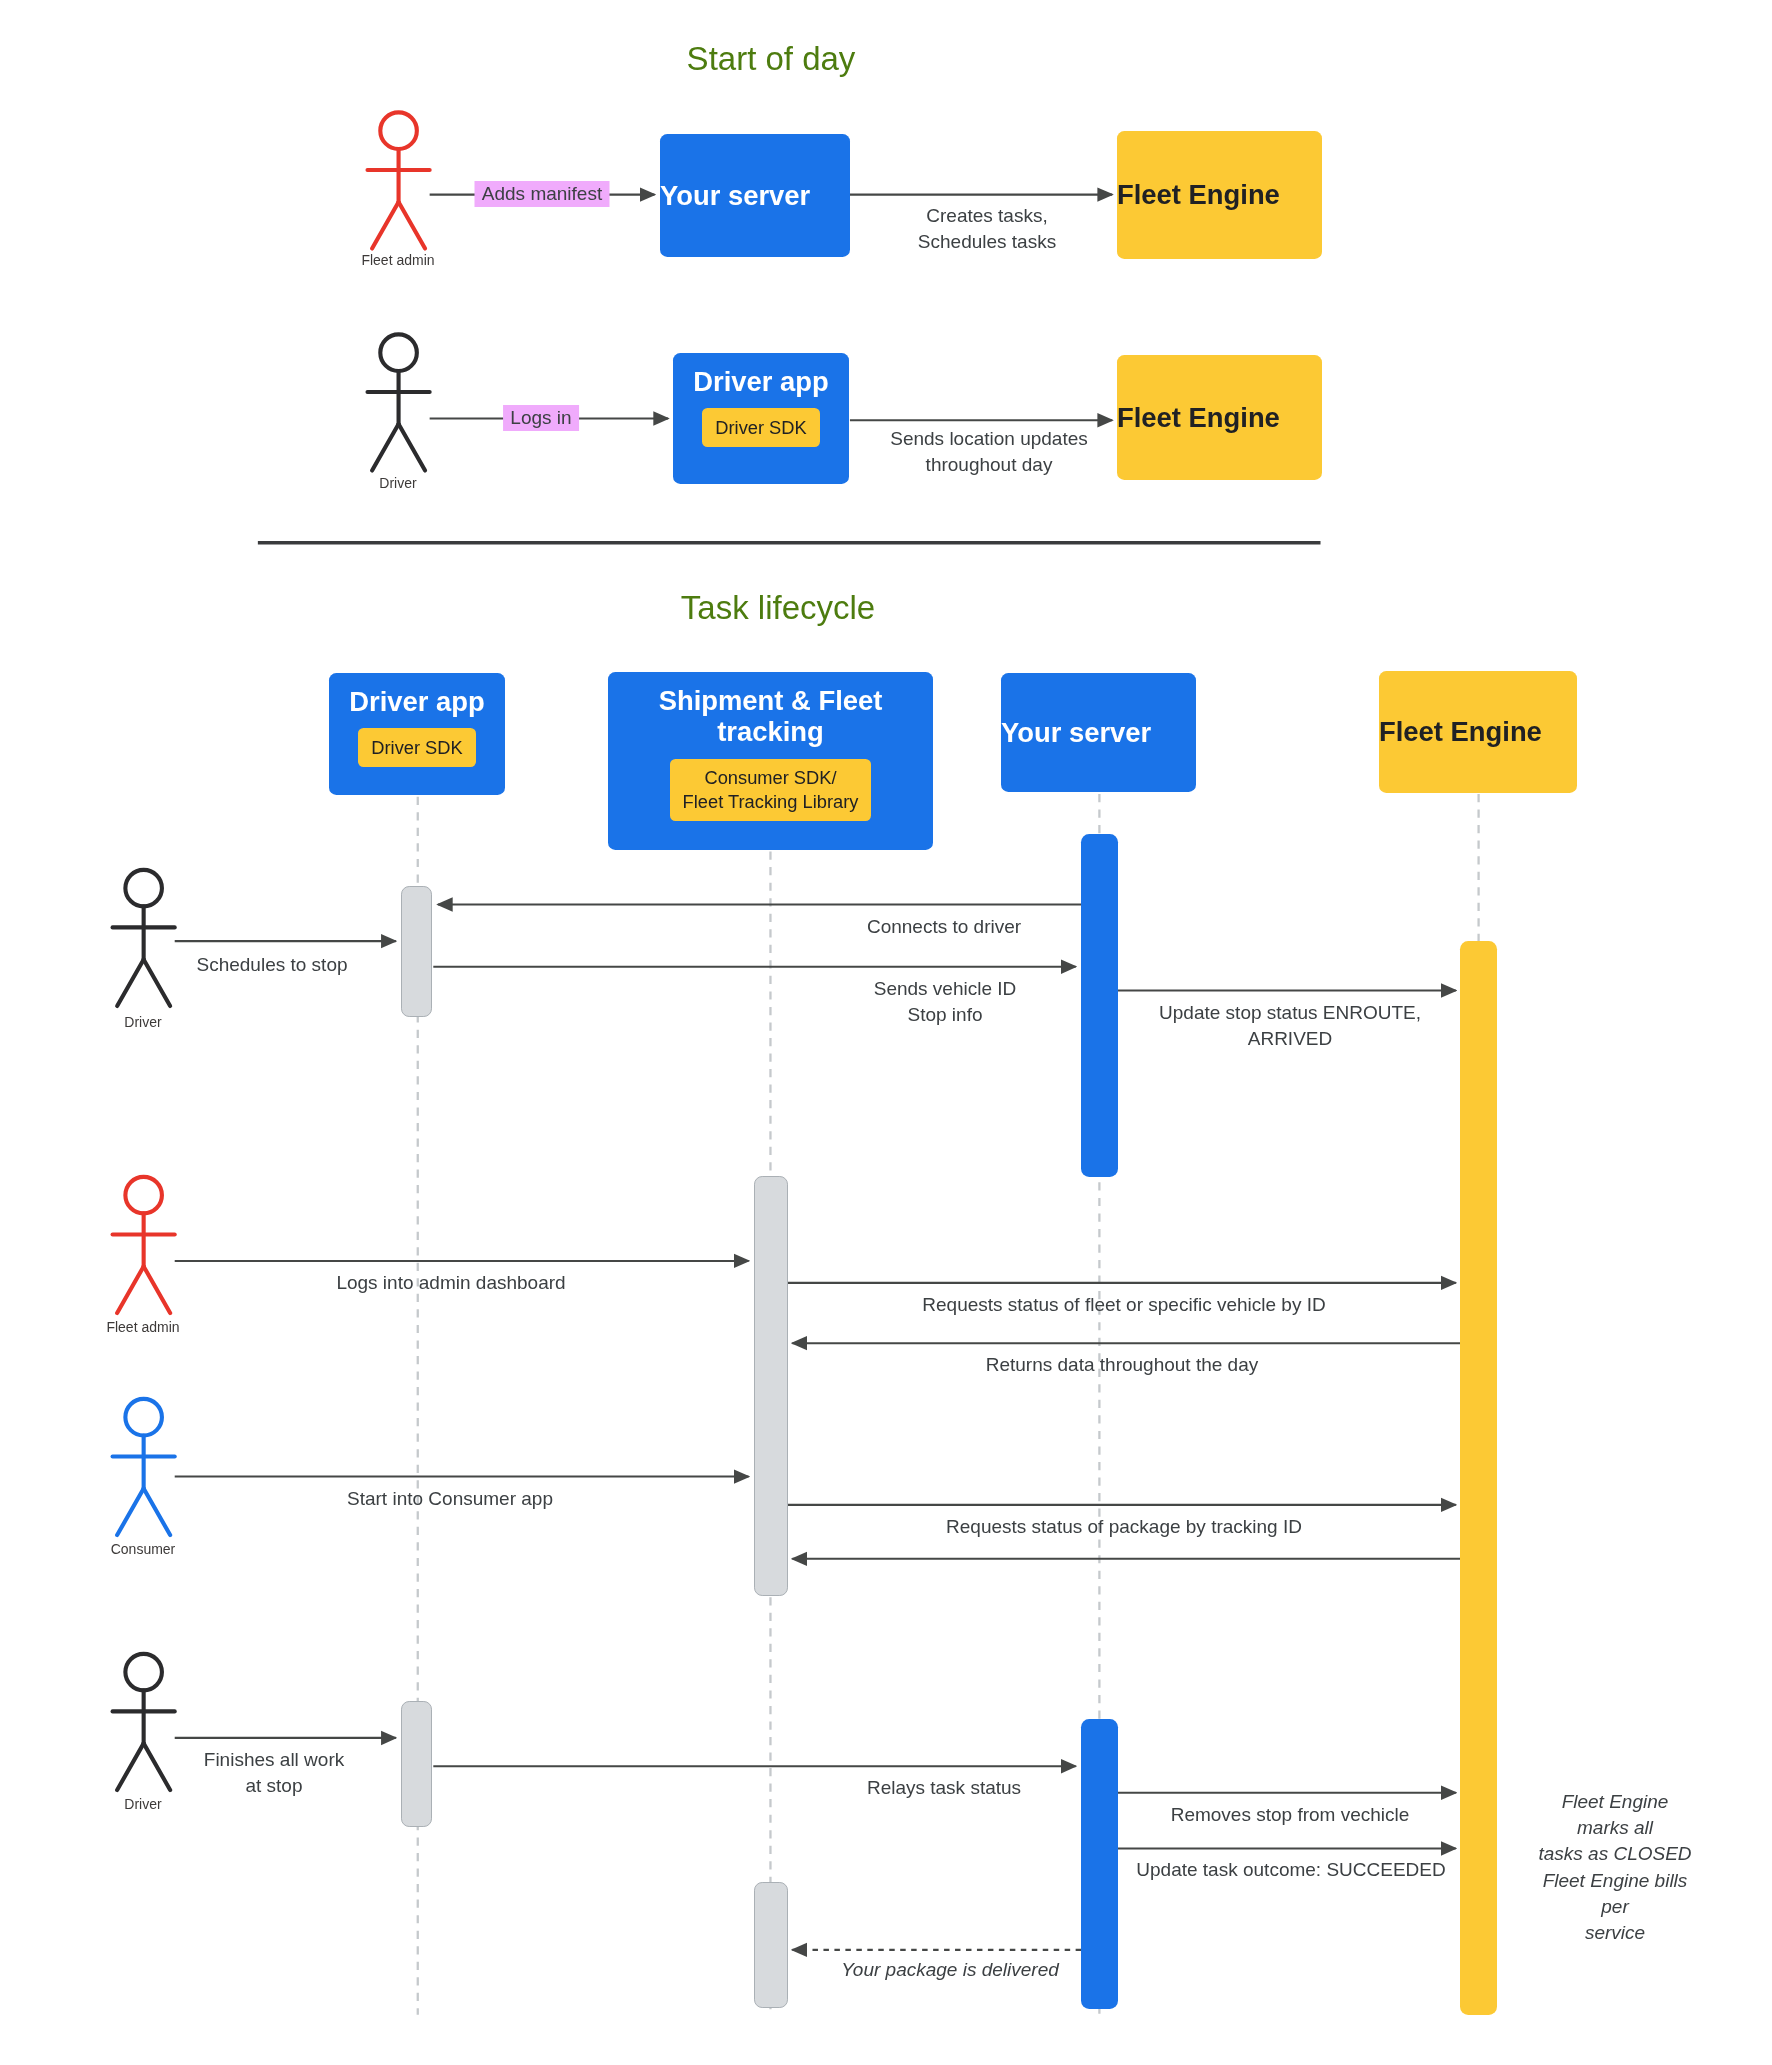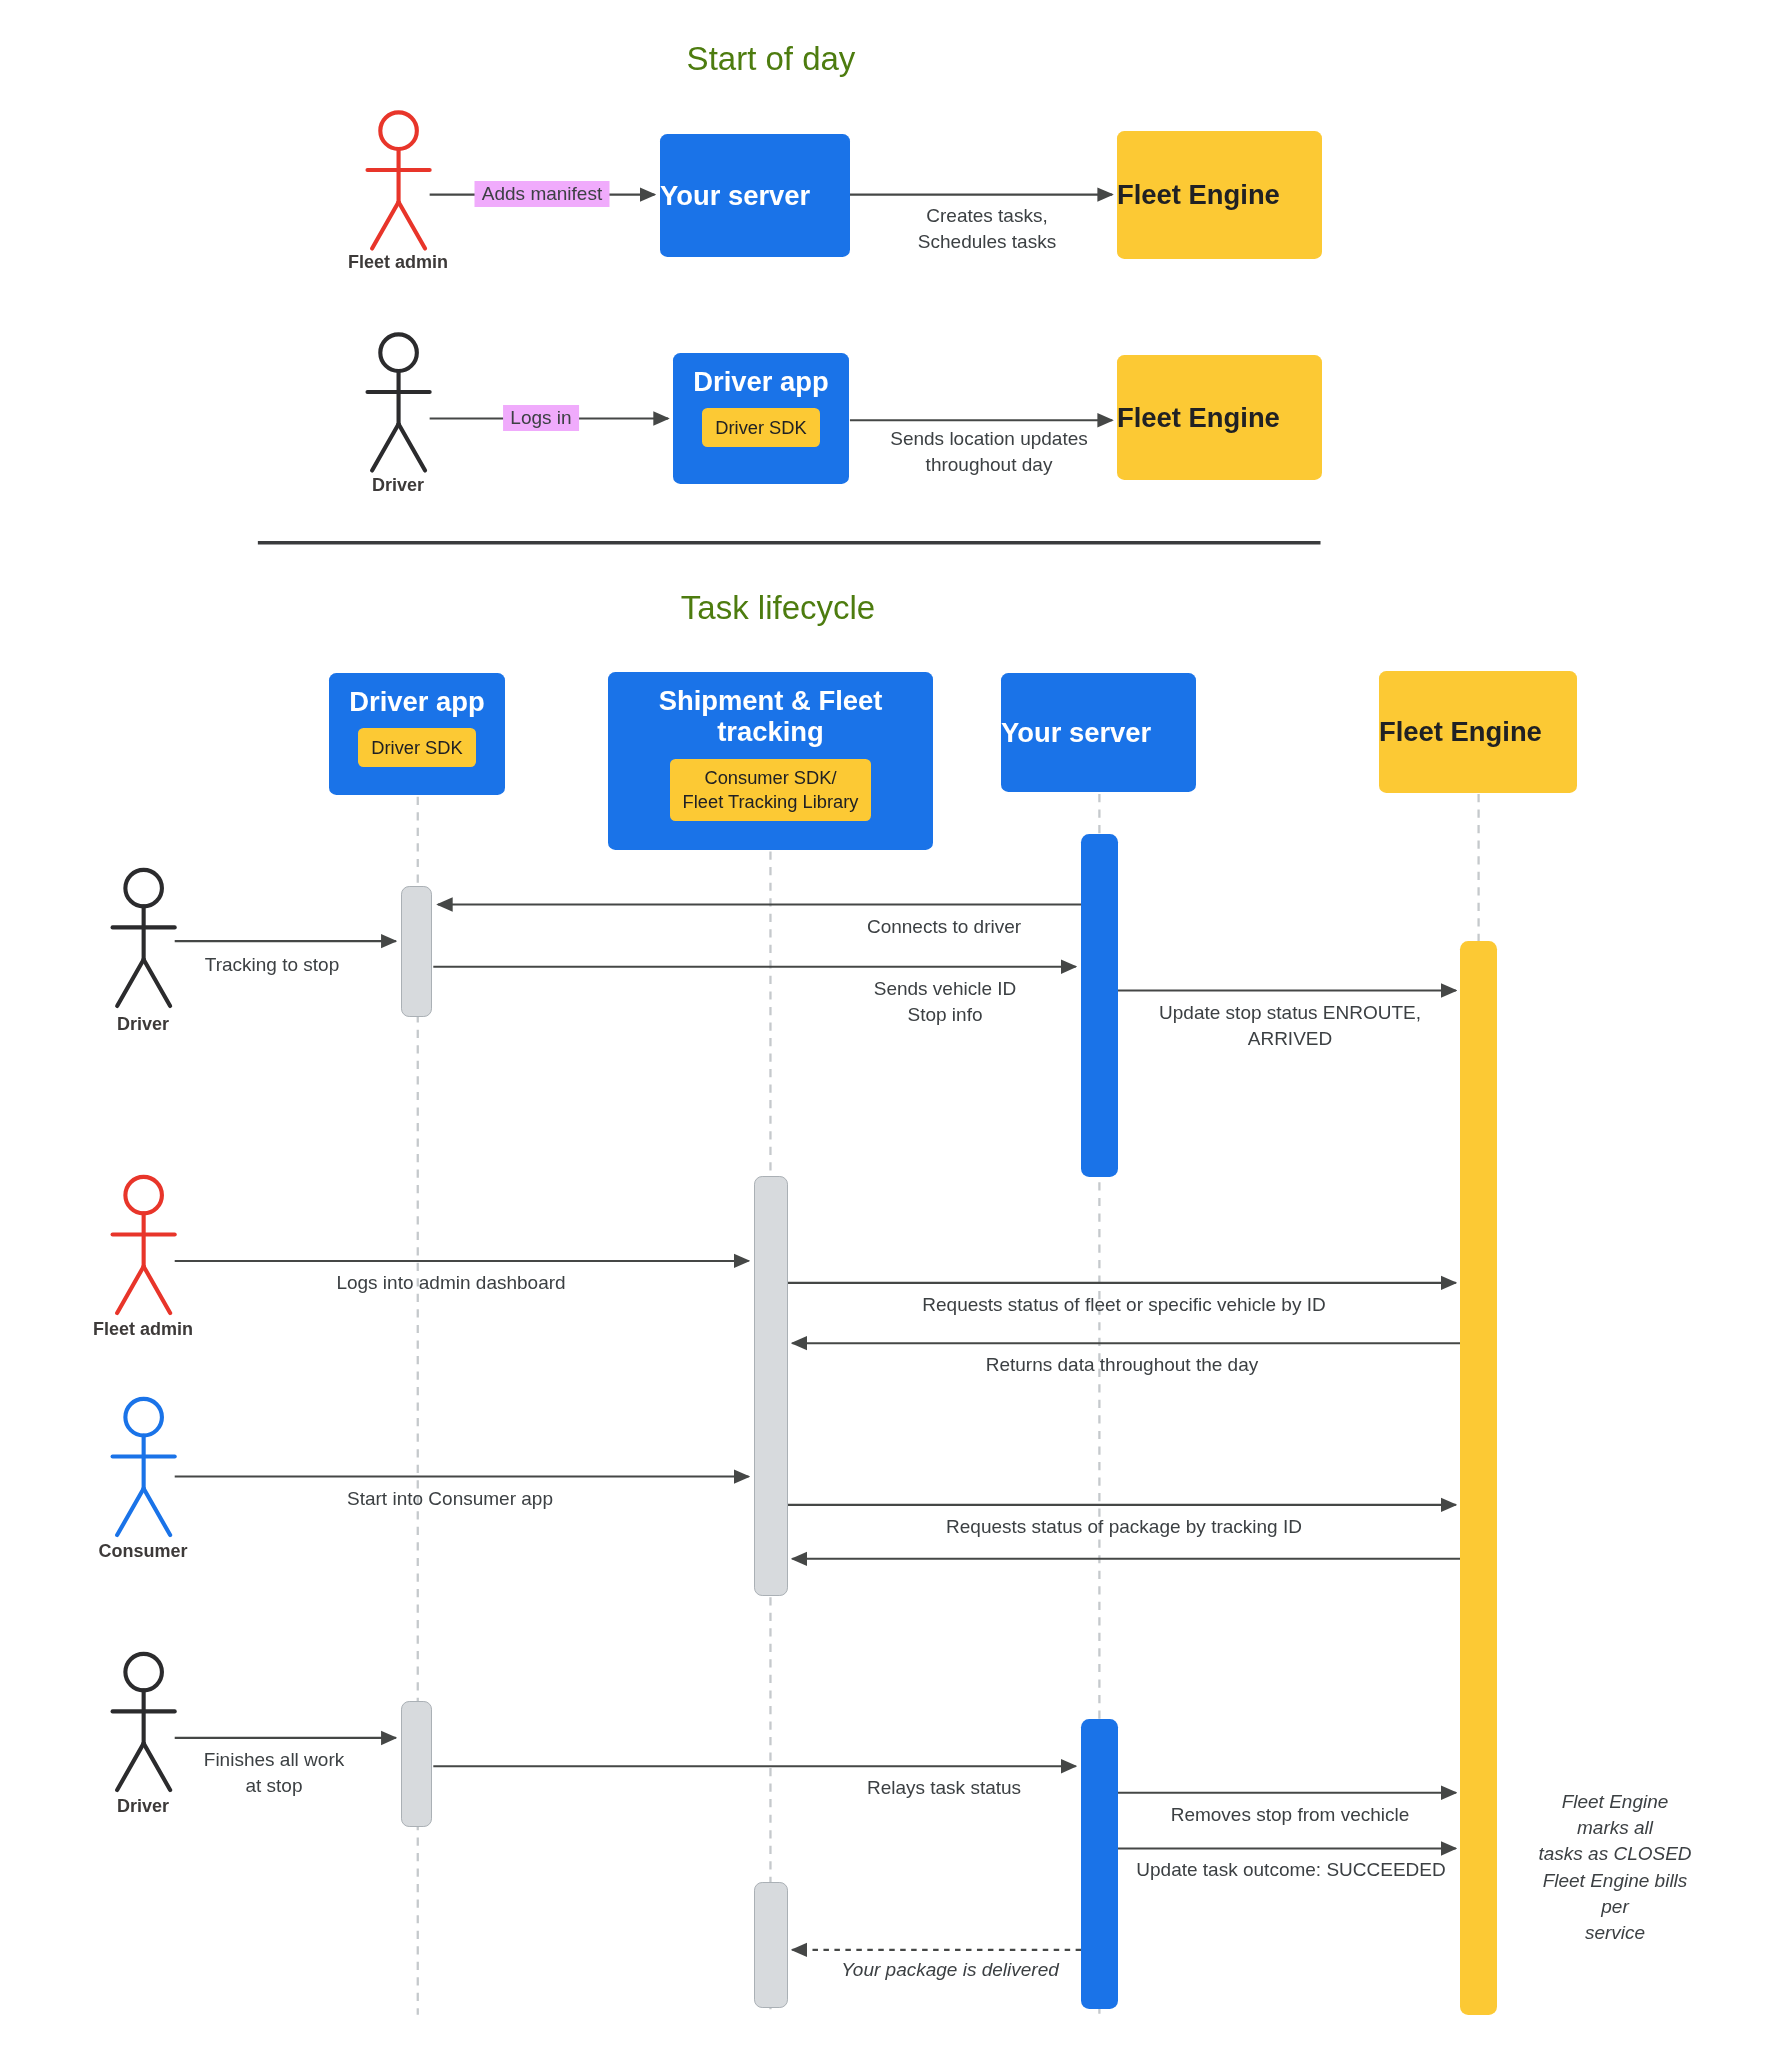--- a/index.html
+++ b/index.html
@@ -24,21 +24,21 @@
   .bar.gray{background:#d7dadd;border:1.4px solid #aab0b5;}
   .bar.blue{background:#1a73e8;}
   .bar.yellow{background:#fcc934;}
   .msg{
     position:absolute;transform:translateX(-50%);font-size:19px;color:#3c4043;
     text-align:center;white-space:pre-line;line-height:1.38;
   }
   .msg.onl{background:#f0abfc;padding:0 7.3px;}
   .msg.it{font-style:italic;}
   .actor-label{
-    position:absolute;transform:translateX(-50%);font-size:18px;font-weight:bold;color:#3d3a39;
+    position:absolute;transform:translateX(-50%);font-size:14px;font-weight:normal;color:#3d3a39;
     white-space:nowrap;
   }
   .section-title{
     position:absolute;transform:translateX(-50%);font-size:33px;color:#4d7c0f;white-space:nowrap;
   }
   .note{
     position:absolute;transform:translateX(-50%);font-size:19px;font-style:italic;color:#3c4043;
     text-align:center;white-space:pre-line;line-height:1.38;
   }
 </style>
@@ -185,21 +185,21 @@
   <div class="actor-label" style="left:143px;top:1541px">Consumer</div>
   <div class="actor-label" style="left:143px;top:1796px">Driver</div>
 
   <div class="msg onl" style="left:542px;top:181px">Adds manifest</div>
   <div class="msg" style="left:987px;top:203px">Creates tasks,
 Schedules tasks</div>
   <div class="msg onl" style="left:541px;top:405px">Logs in</div>
   <div class="msg" style="left:989px;top:426px">Sends location updates
 throughout day</div>
 
-  <div class="msg" style="left:272px;top:952px">Tracking to stop</div>
+  <div class="msg" style="left:272px;top:952px">Schedules to stop</div>
   <div class="msg" style="left:944px;top:914px">Connects to driver</div>
   <div class="msg" style="left:945px;top:976px">Sends vehicle ID
 Stop info</div>
   <div class="msg" style="left:1290px;top:1000px">Update stop status ENROUTE,
 ARRIVED</div>
   <div class="msg" style="left:451px;top:1270px">Logs into admin dashboard</div>
   <div class="msg" style="left:1124px;top:1292px">Requests status of fleet or specific vehicle by ID</div>
   <div class="msg" style="left:1122px;top:1352px">Returns data throughout the day</div>
   <div class="msg" style="left:450px;top:1486px">Start into Consumer app</div>
   <div class="msg" style="left:1124px;top:1514px">Requests status of package  by tracking ID</div>

